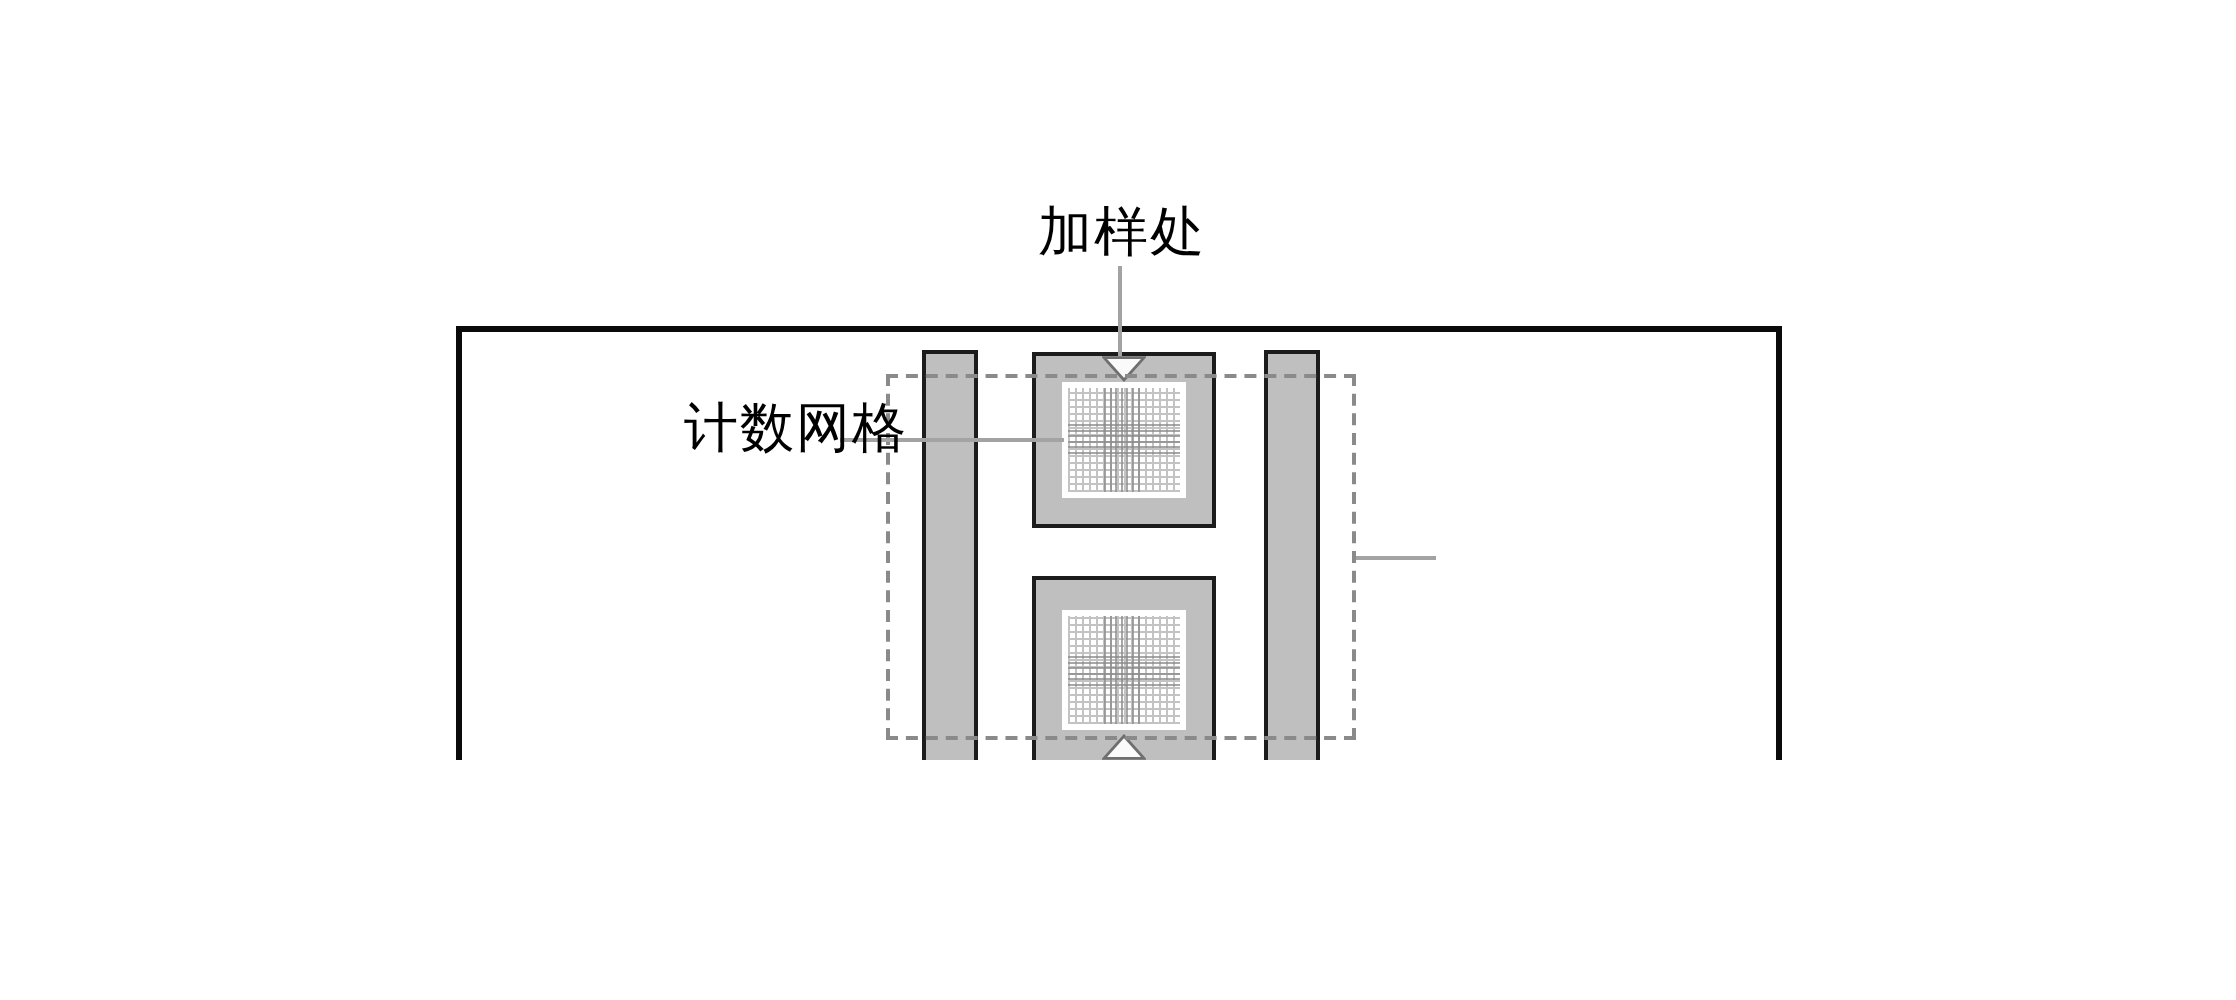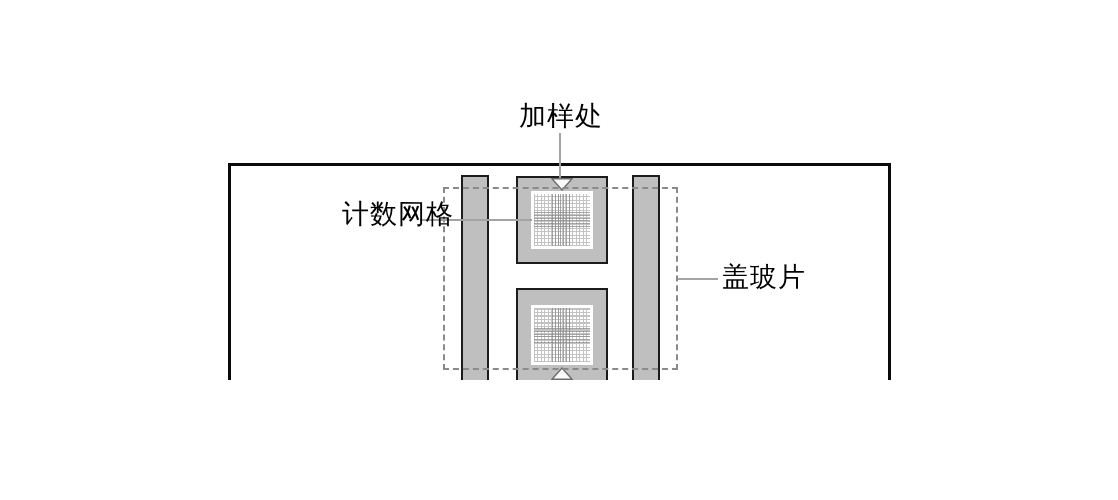--- a/index.html
+++ b/index.html
@@ -164,15 +164,14 @@
   </div>
 
   <div class="dashed-box"></div>
 
   <div class="leader leader--sample"></div>
   <div class="leader leader--grid"></div>
   <div class="leader leader--cover"></div>
 
   <div class="label label--sample">加样处</div>
   <div class="label label--grid">计数网格</div>
-  <div class="label label--cover">盖玻片</div>
 
 </div>
 
 </body></html>

